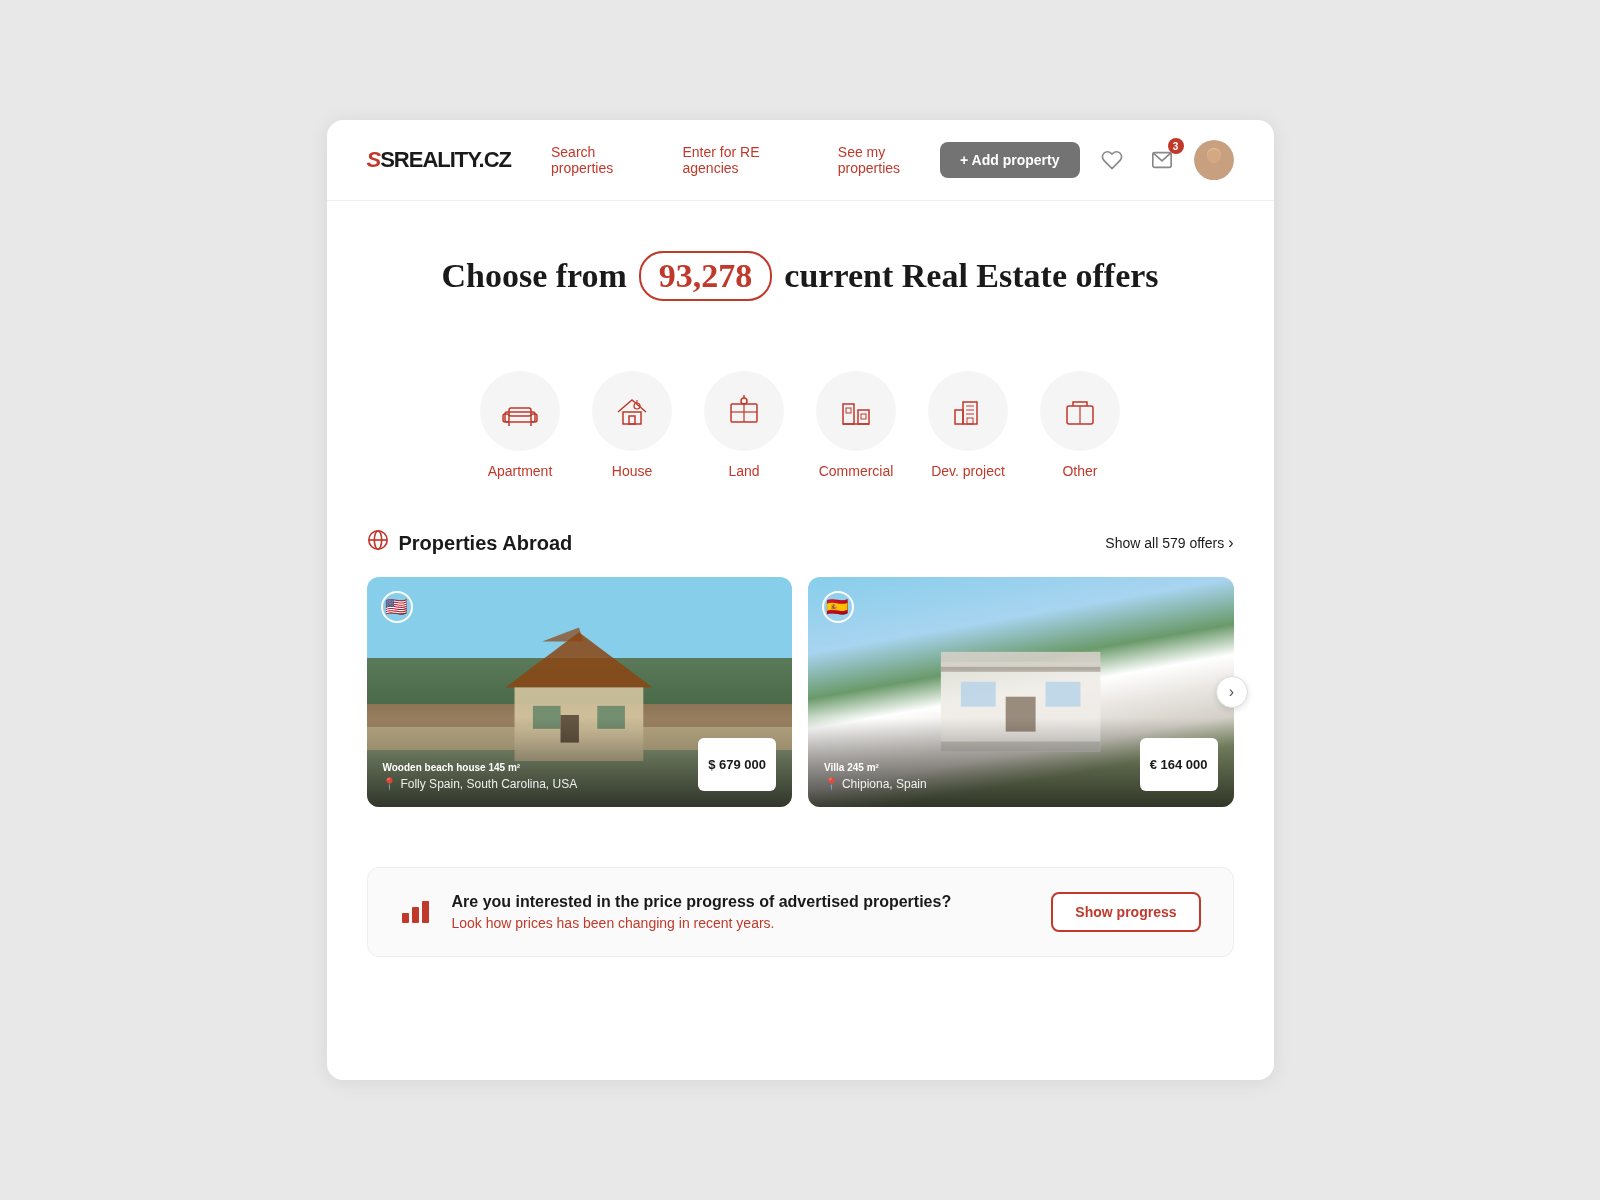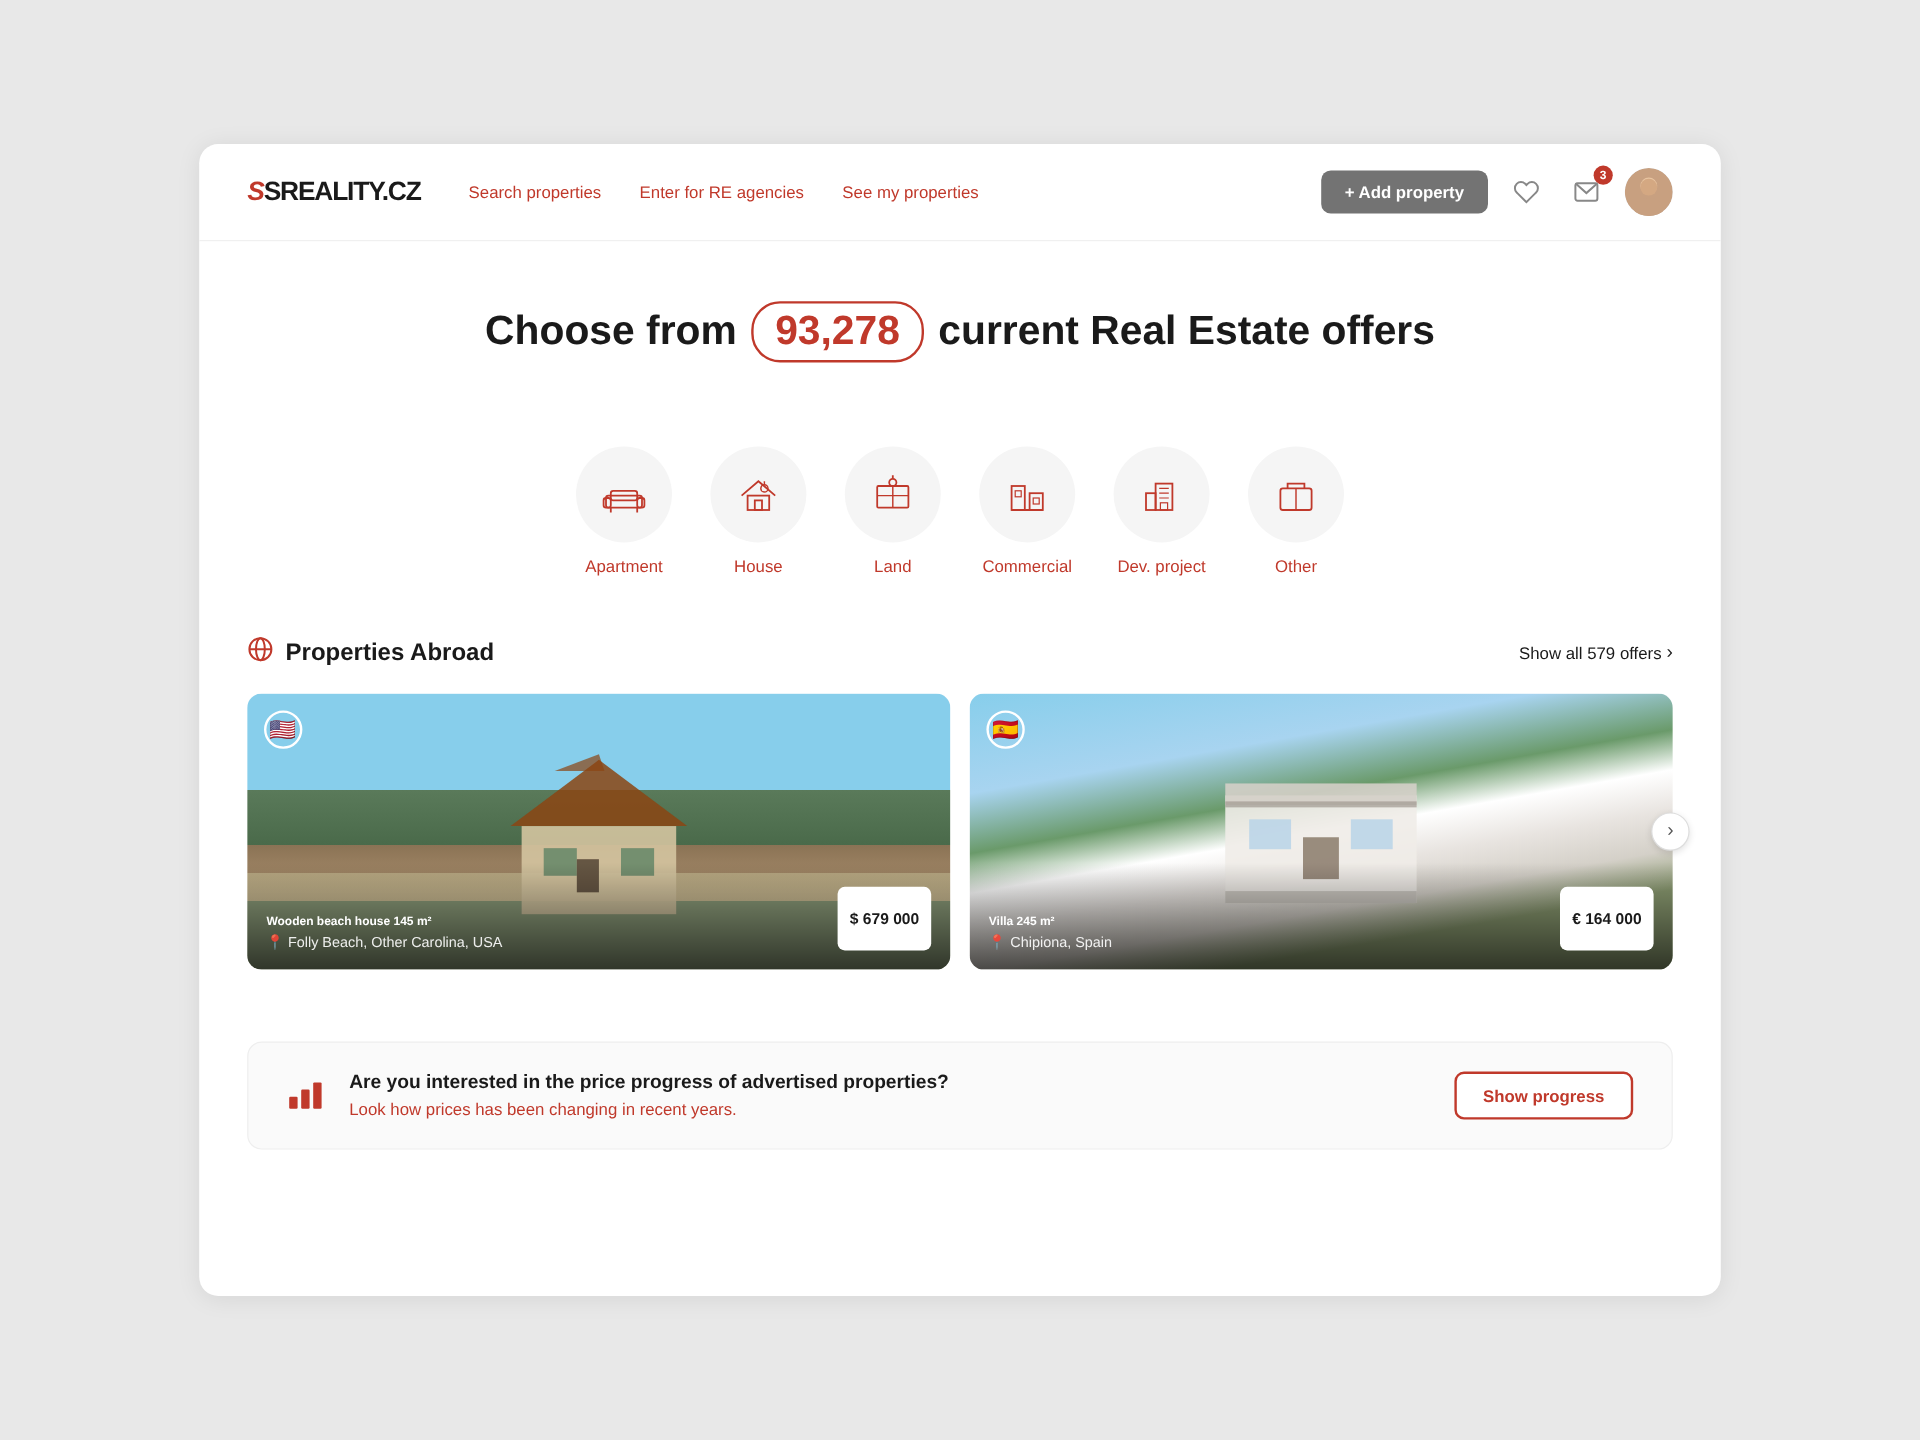--- a/index.html
+++ b/index.html
@@ -8,21 +8,21 @@
       font-family: -apple-system, BlinkMacSystemFont, 'Segoe UI', sans-serif;
       display: flex;
       justify-content: center;
       align-items: center;
       min-height: 100vh;
       padding: 40px;
     }
     .main-container {
       background: #fff;
       border-radius: 16px;
-      width: 1268px;
+      width: 947px;
       min-height: 960px;
       box-shadow: 0 2px 20px rgba(0,0,0,0.08);
       overflow: hidden;
     }
     
     .header {
       display: flex;
       align-items: center;
       padding: 20px 40px;
       border-bottom: 1px solid #f0f0f0;
@@ -105,20 +105,21 @@
       background: #ddd;
       display: flex;
       align-items: center;
       justify-content: center;
       font-size: 18px;
     }
     
     .hero {
       text-align: center;
       padding: 50px 40px 40px;
+      font-family: Liberation Serif, serif;
     }
     .hero-title {
       font-size: 34px;
       font-weight: 700;
       color: #1a1a1a;
       display: flex;
       align-items: center;
       justify-content: center;
       gap: 12px;
       flex-wrap: wrap;
@@ -480,21 +481,21 @@
             <rect x="80" y="100" width="20" height="30" fill="#5a4a3a" opacity="0.9"></rect>
             <polygon points="60,20 100,5 105,20" fill="#8B4513" opacity="0.7"></polygon>
           </svg>
         </div>
         <div class="flag-badge">🇺🇸</div>
         <div class="card-overlay">
           <div class="card-info">
             <div class="card-title">Wooden beach house 145 m²</div>
             <div class="card-location">
               <span>📍</span>
-              <span>Folly Beach, Other Carolina, USA</span>
+              <span>Folly Spain, South Carolina, USA</span>
             </div>
           </div>
           <div class="card-price">$ 679 000</div>
         </div>
       </div>
 
       <div class="property-card">
         <div style="width:100%;height:100%;background:linear-gradient(170deg,#87CEEB 0%,#a8d4f0 25%,#6a9a6a 40%,#ffffff 50%,#e8e4e0 60%,#d4d0c8 70%,#8a9a70 80%);">
           <svg style="position:absolute;top:15%;left:20%;width:60%;height:65%" viewBox="0 0 200 150" fill="none">
             <rect x="20" y="50" width="160" height="90" fill="#f0ece8" opacity="0.9"></rect>

